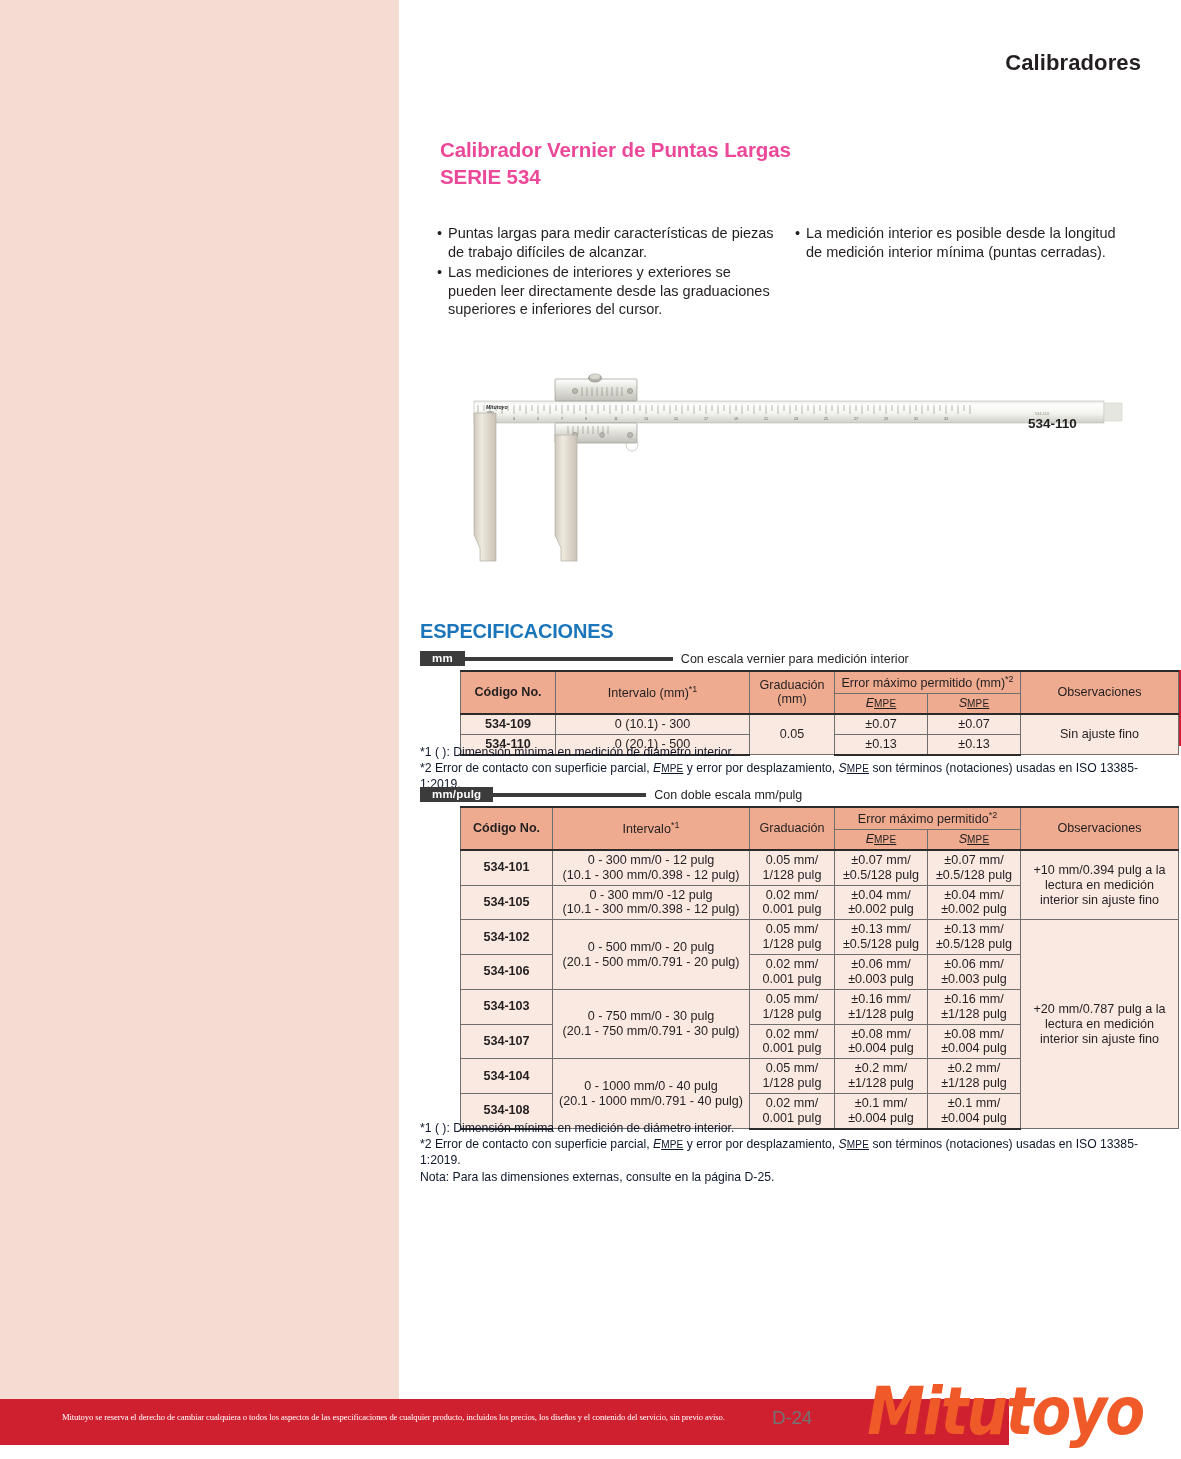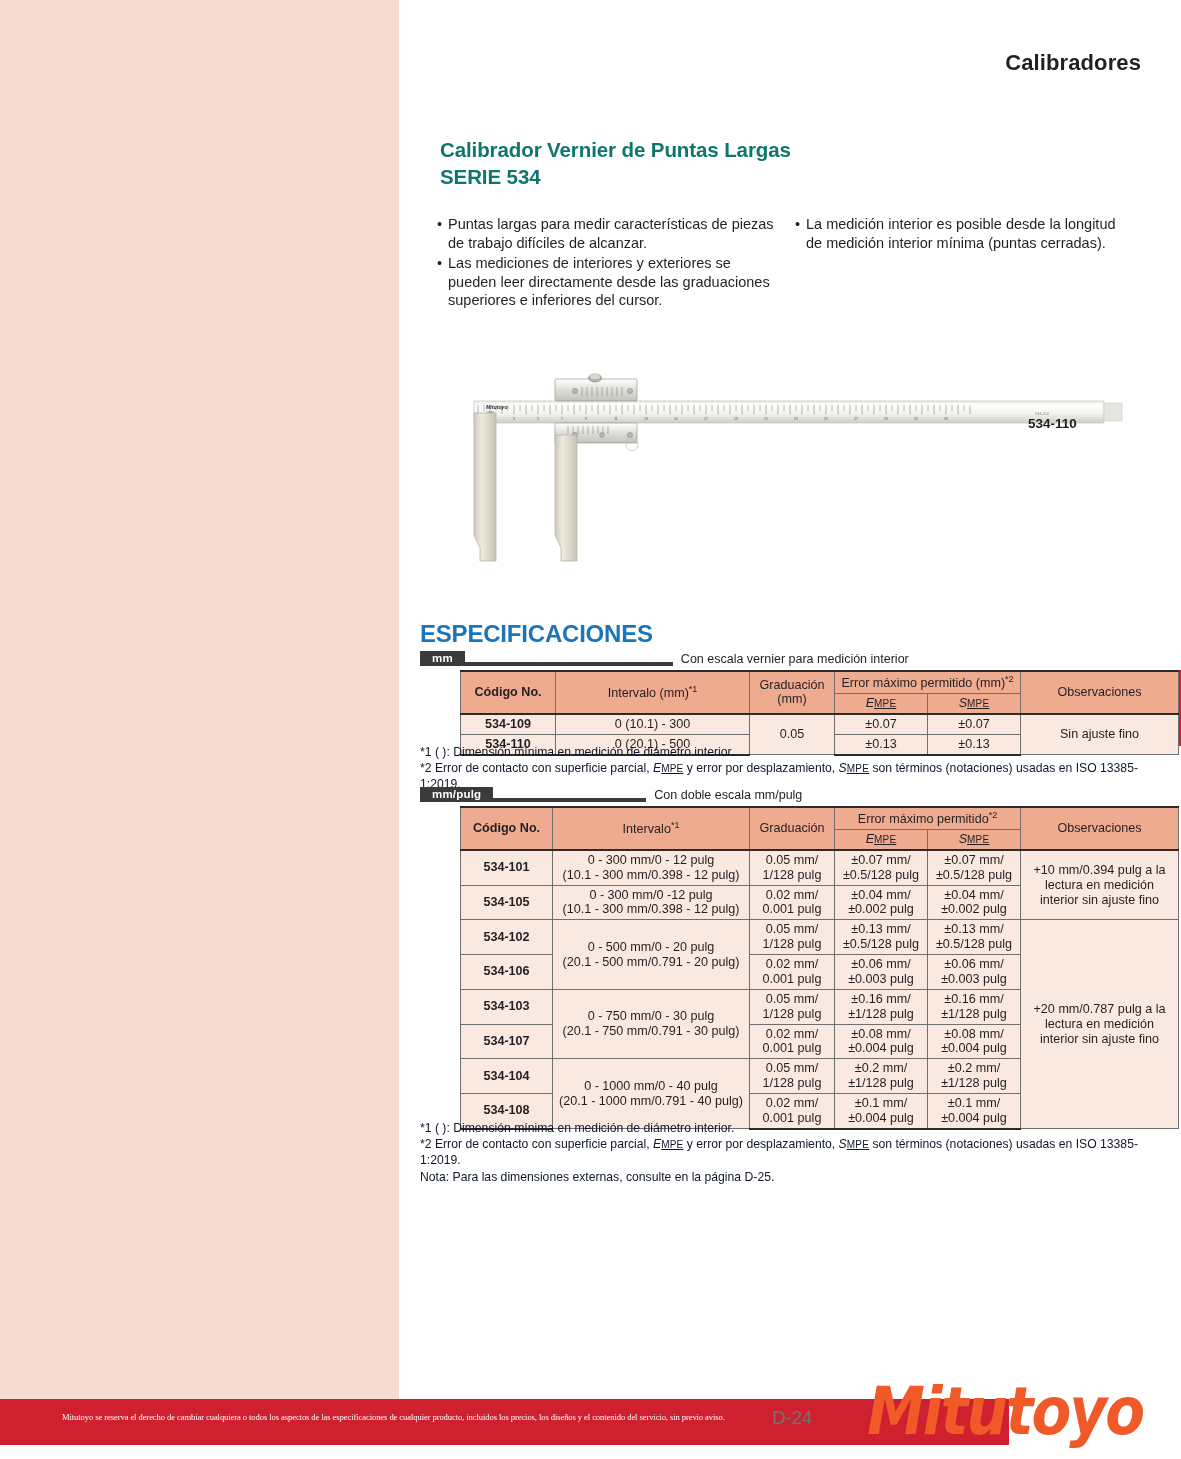--- a/index.html
+++ b/index.html
@@ -97,38 +97,39 @@
   }
 
   
   .product-title {
     position: absolute;
     left: 440px;
     top: 136px;
     width: 620px;
     font-size: 20.5px;
     font-weight: bold;
-    color: #0f766e;
+    color: #ec4899;
     line-height: 1.32;
     letter-spacing: -0.1px;
   }
 
   
   .features {
     position: absolute;
     left: 437px;
     top: 215px;
     width: 700px;
     display: flex;
     gap: 18px;
   }
   .feature-col {
     font-size: 14.5px;
     line-height: 1.3;
     color: #231f20;
+    margin-top: 9px;
   }
   .feature-col.left  { width: 340px; }
   .feature-col.right { width: 330px; }
   .feature-item {
     position: relative;
     padding-left: 11px;
     margin-bottom: 1px;
   }
   .feature-item::before {
     content: "\2022";
@@ -152,31 +153,31 @@
     font-size: 13.5px;
     font-weight: bold;
     color: #231f20;
   }
 
   
   .specs-heading {
     position: absolute;
     left: 420px;
     top: 620px;
-    font-size: 24px;
+    font-size: 20px;
     font-weight: bold;
     color: #1b75bb;
     letter-spacing: -0.2px;
   }
 
   
   .tag-row {
     position: absolute;
     display: flex;
-    align-items: flex-end;
+    align-items: center;
     height: 15px;
   }
   .unit-tag {
     background: #3b3b3b;
     color: #ffffff;
     font-size: 11.5px;
     font-weight: bold;
     padding: 1px 12px 2px 12px;
     letter-spacing: 0.2px;
     line-height: 1.05;

